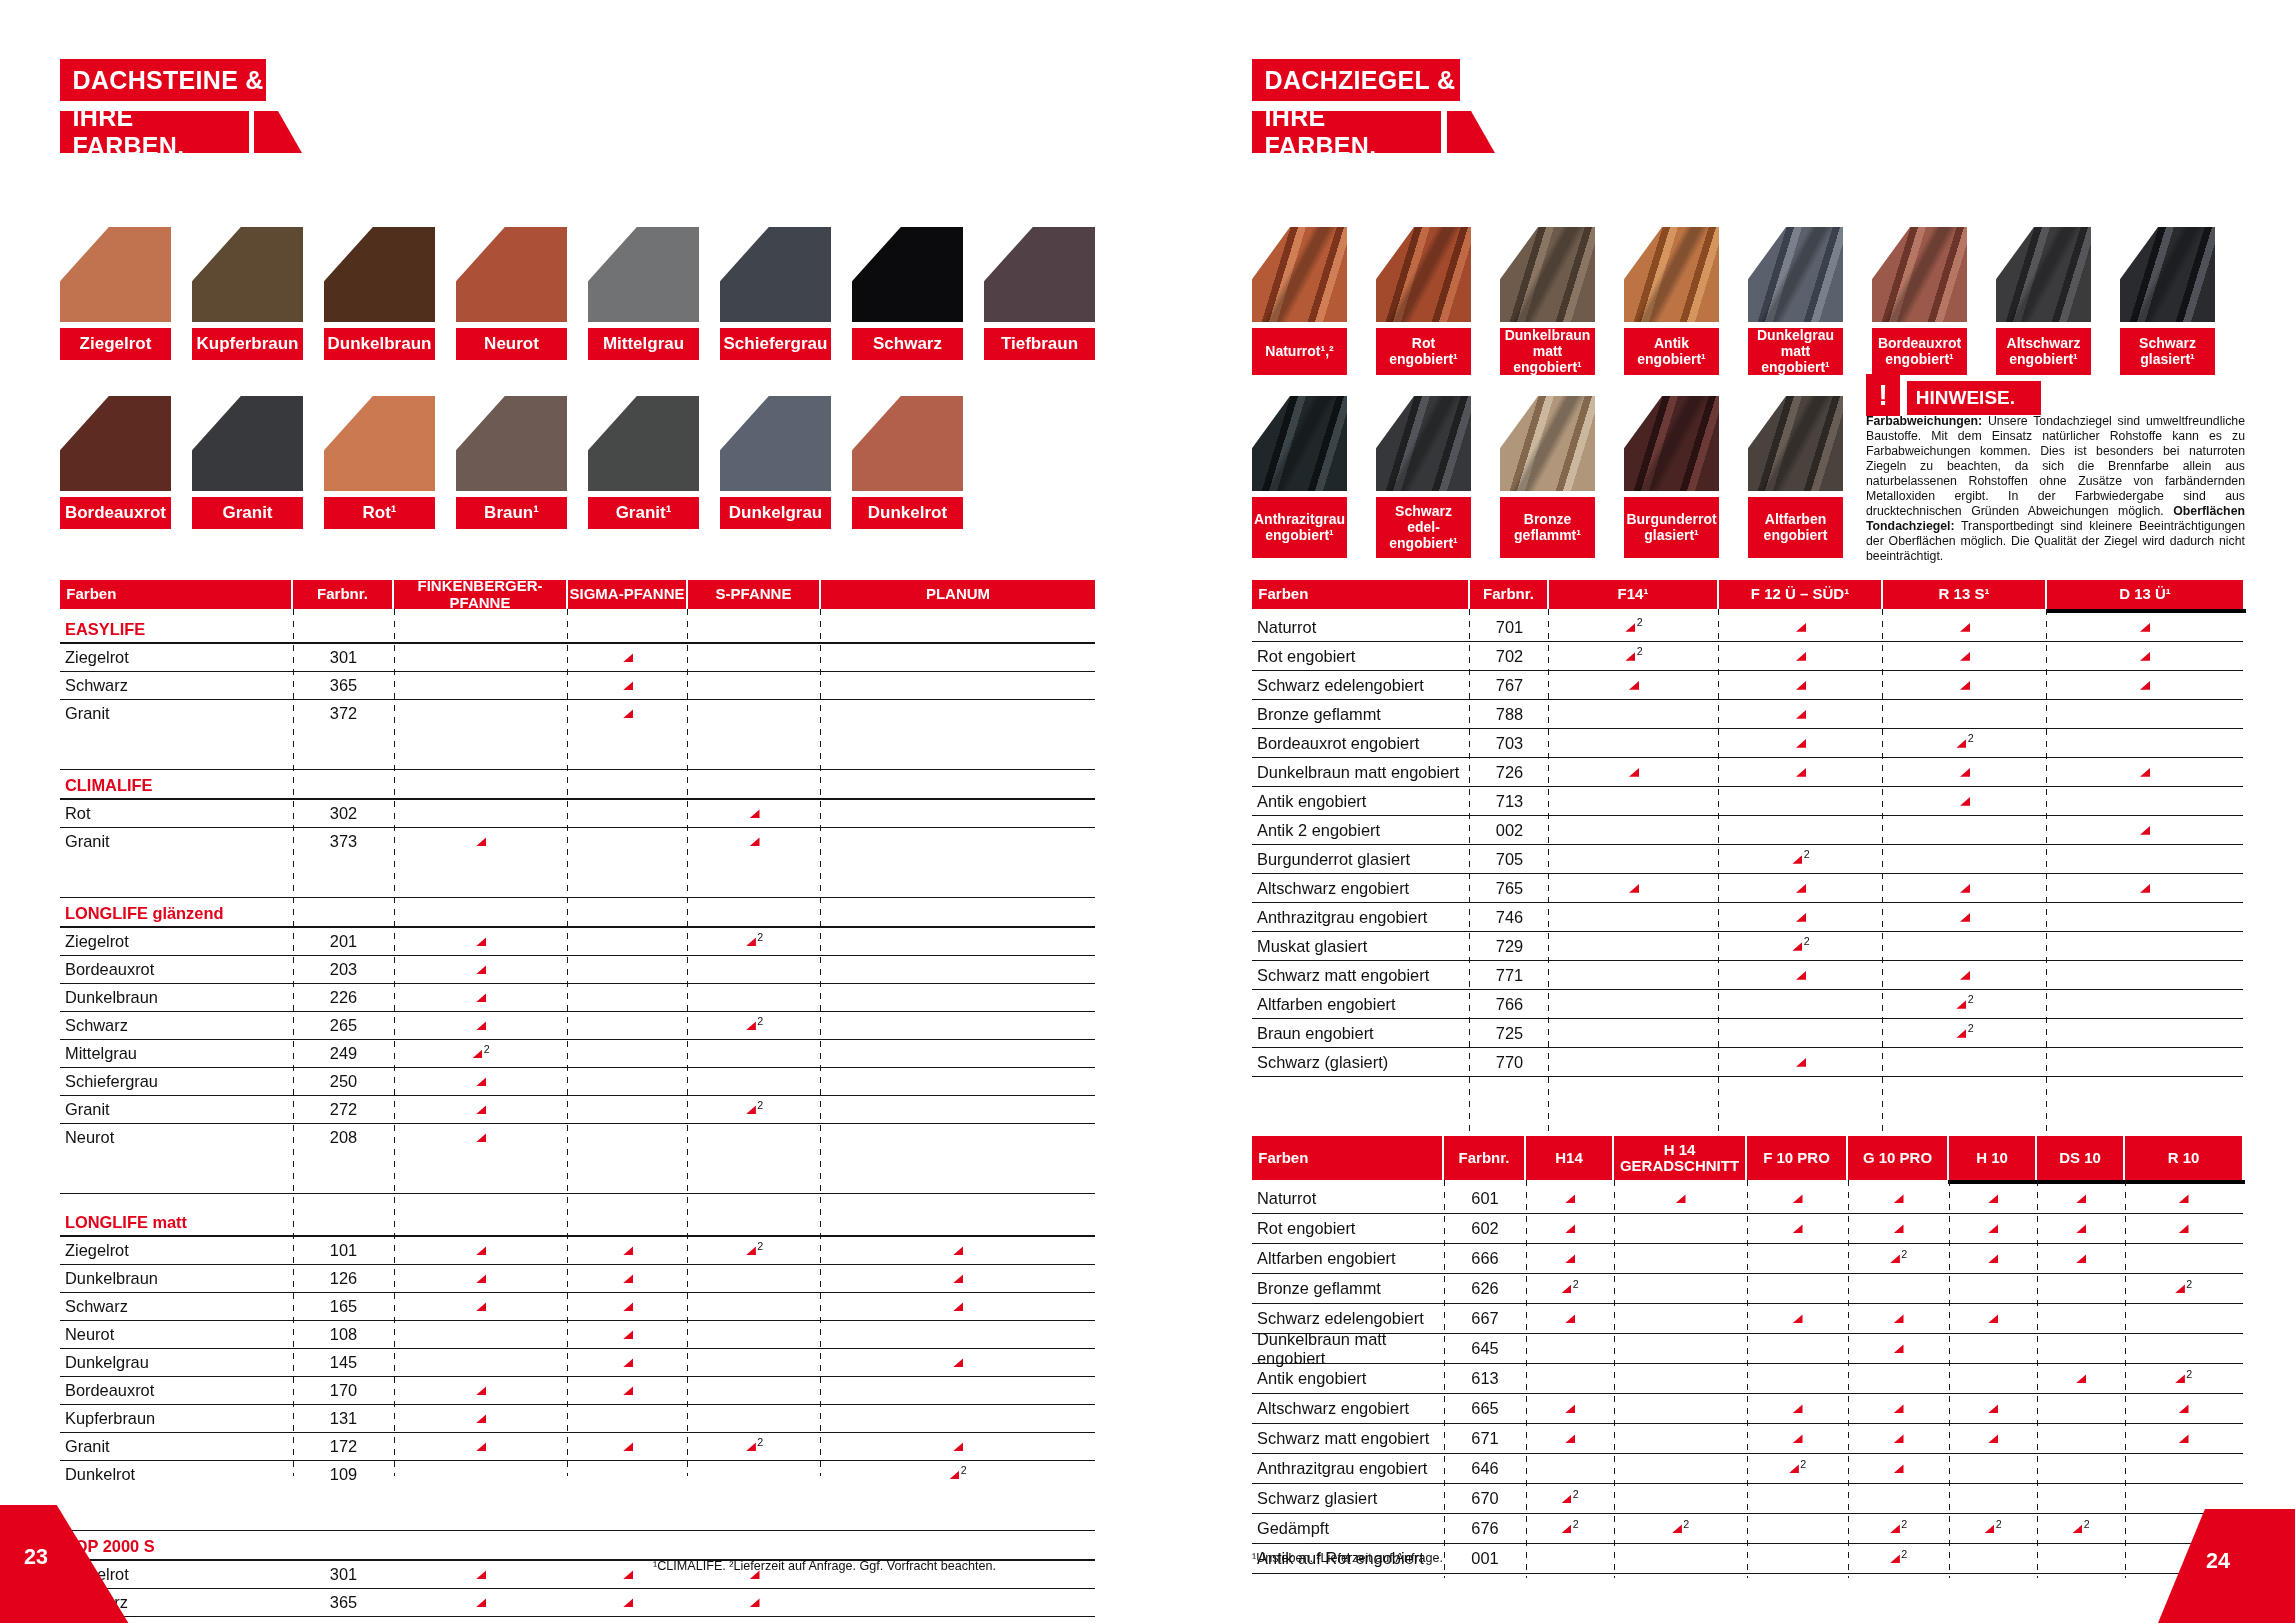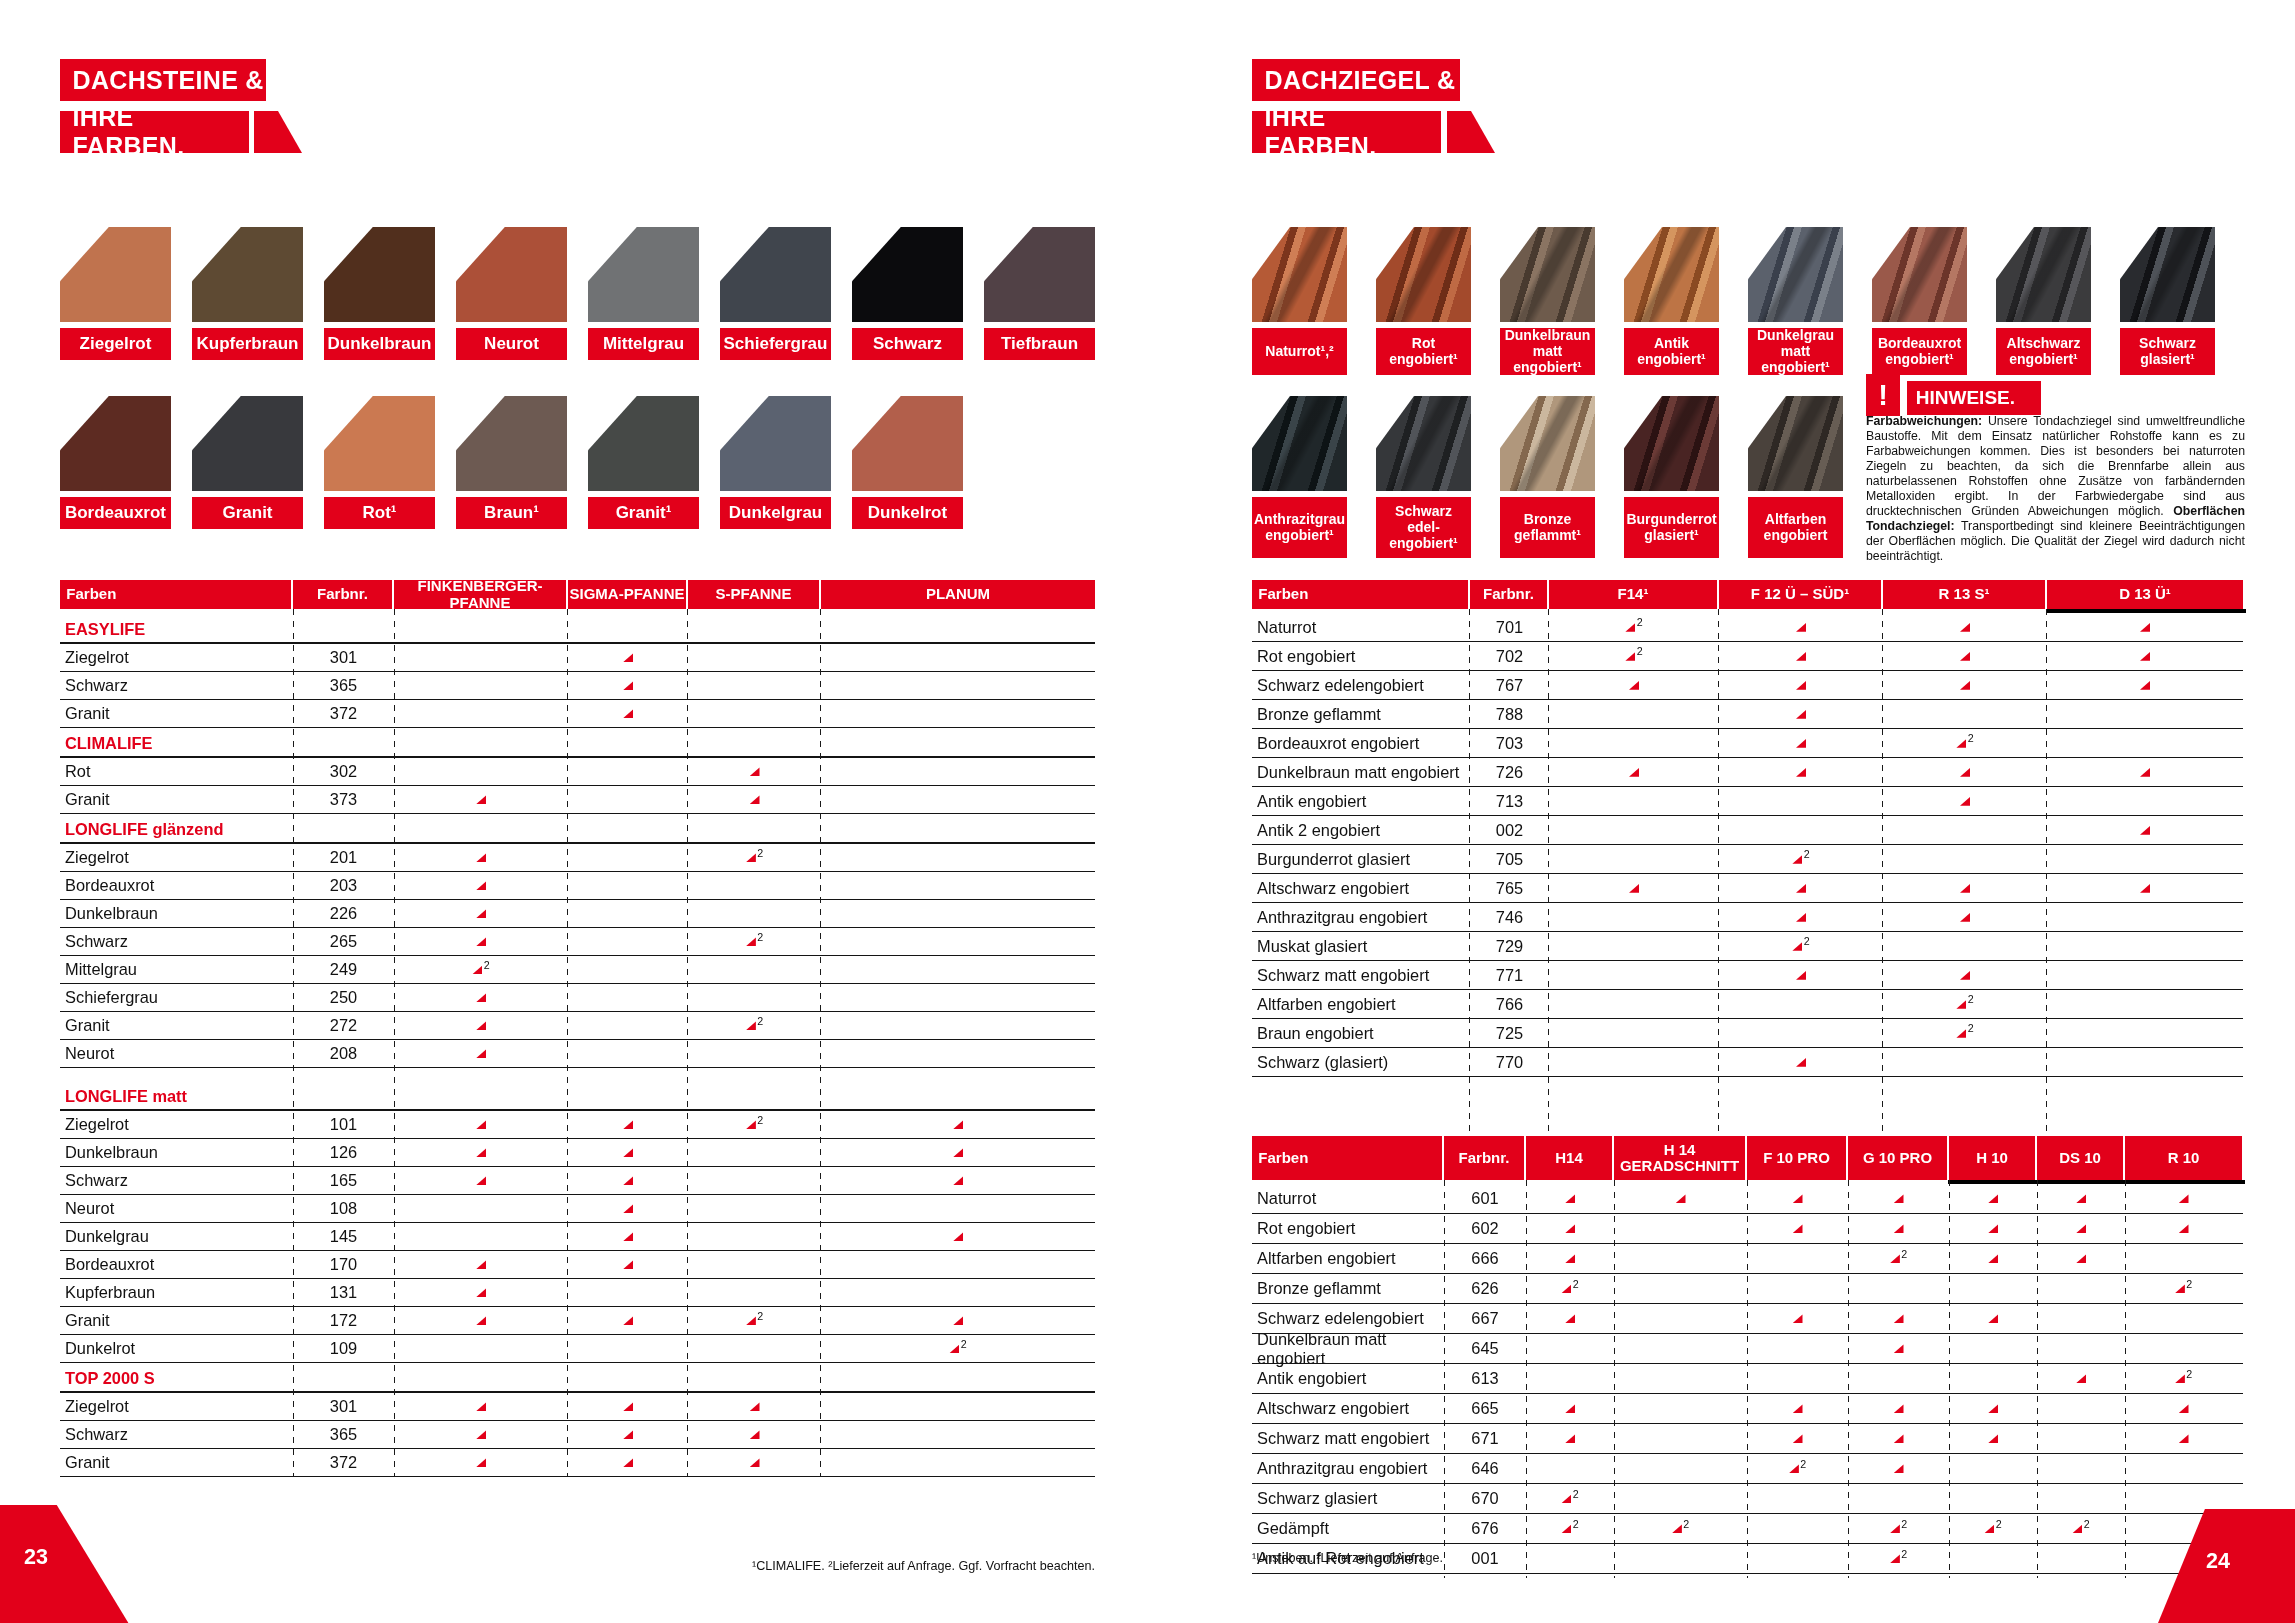--- a/index.html
+++ b/index.html
@@ -51,36 +51,36 @@
   #rtable1 .row{height:28px;}
   #rtable2 .row{height:29px;}
   .cell{box-sizing:border-box;}
   .cname{font-size:16.4px;padding-left:5px;}
   .cnr{font-size:16.4px;display:flex;justify-content:center;}
   .cmk{display:flex;justify-content:center;align-items:center;}
   .sec{display:flex;align-items:flex-end;padding-bottom:3.8px;color:var(--red);font-weight:bold;
        font-size:16.4px;padding-left:5px;box-sizing:border-box;}
   .row + .row{border-top:1.6px solid var(--ink);}
   .sec + .row{border-top:2.5px solid var(--ink);}
-  .row + .sec{border-top:1.3px solid var(--ink);}
+  .row + .sec{border-top:1.3px solid var(--ink);margin-top:42px;}
   .rows > .row:last-child{border-bottom:1.3px solid var(--ink);}
   .mk{width:10px;height:8.8px;background:var(--red);clip-path:polygon(100% 0,100% 100%,0 100%);}
   .ms{font-size:10.7px;line-height:1;position:relative;top:-5px;margin-left:1.3px;}
   .vline{position:absolute;width:1.3px;
          background-image:repeating-linear-gradient(to bottom,#1a1a1a 0 5.7px,transparent 5.7px 12px);}
 
   
   .corner{position:absolute;background:var(--red);}
   #corner-l{left:0;top:1505px;width:129px;height:119px;clip-path:polygon(0 0,44% 0,100% 100%,0 100%);}
   #corner-r{left:2158px;top:1509px;width:138px;height:114px;clip-path:polygon(34% 0,100% 0,100% 100%,0 100%);}
   .pnum{position:absolute;color:#fff;font-weight:bold;font-size:21.5px;}
   #pn-l{left:24px;top:1545px;}
   #pn-r{left:2206px;top:1549px;}
   .footnote{position:absolute;font-size:12.6px;color:#111;}
-  #fn-l{left:653px;top:1559px;width:442px;text-align:right;}
+  #fn-l{left:653px;top:1559px;width:442px;text-align:left;}
   #fn-r{left:1252px;top:1551px;}
 </style>
 </head>
 <body>
 
 <div id="canvas">
 
   <div class="redbox" id="lt1" style="left:60px;top:59px;width:206px;height:42px">DACHSTEINE &amp;</div>
   <div class="redbox" id="lt2" style="left:60px;top:111px;width:189px;height:42px">IHRE FARBEN.</div>
   <div class="tail" style="left:254px;top:111px;width:48px;height:42px"></div>

